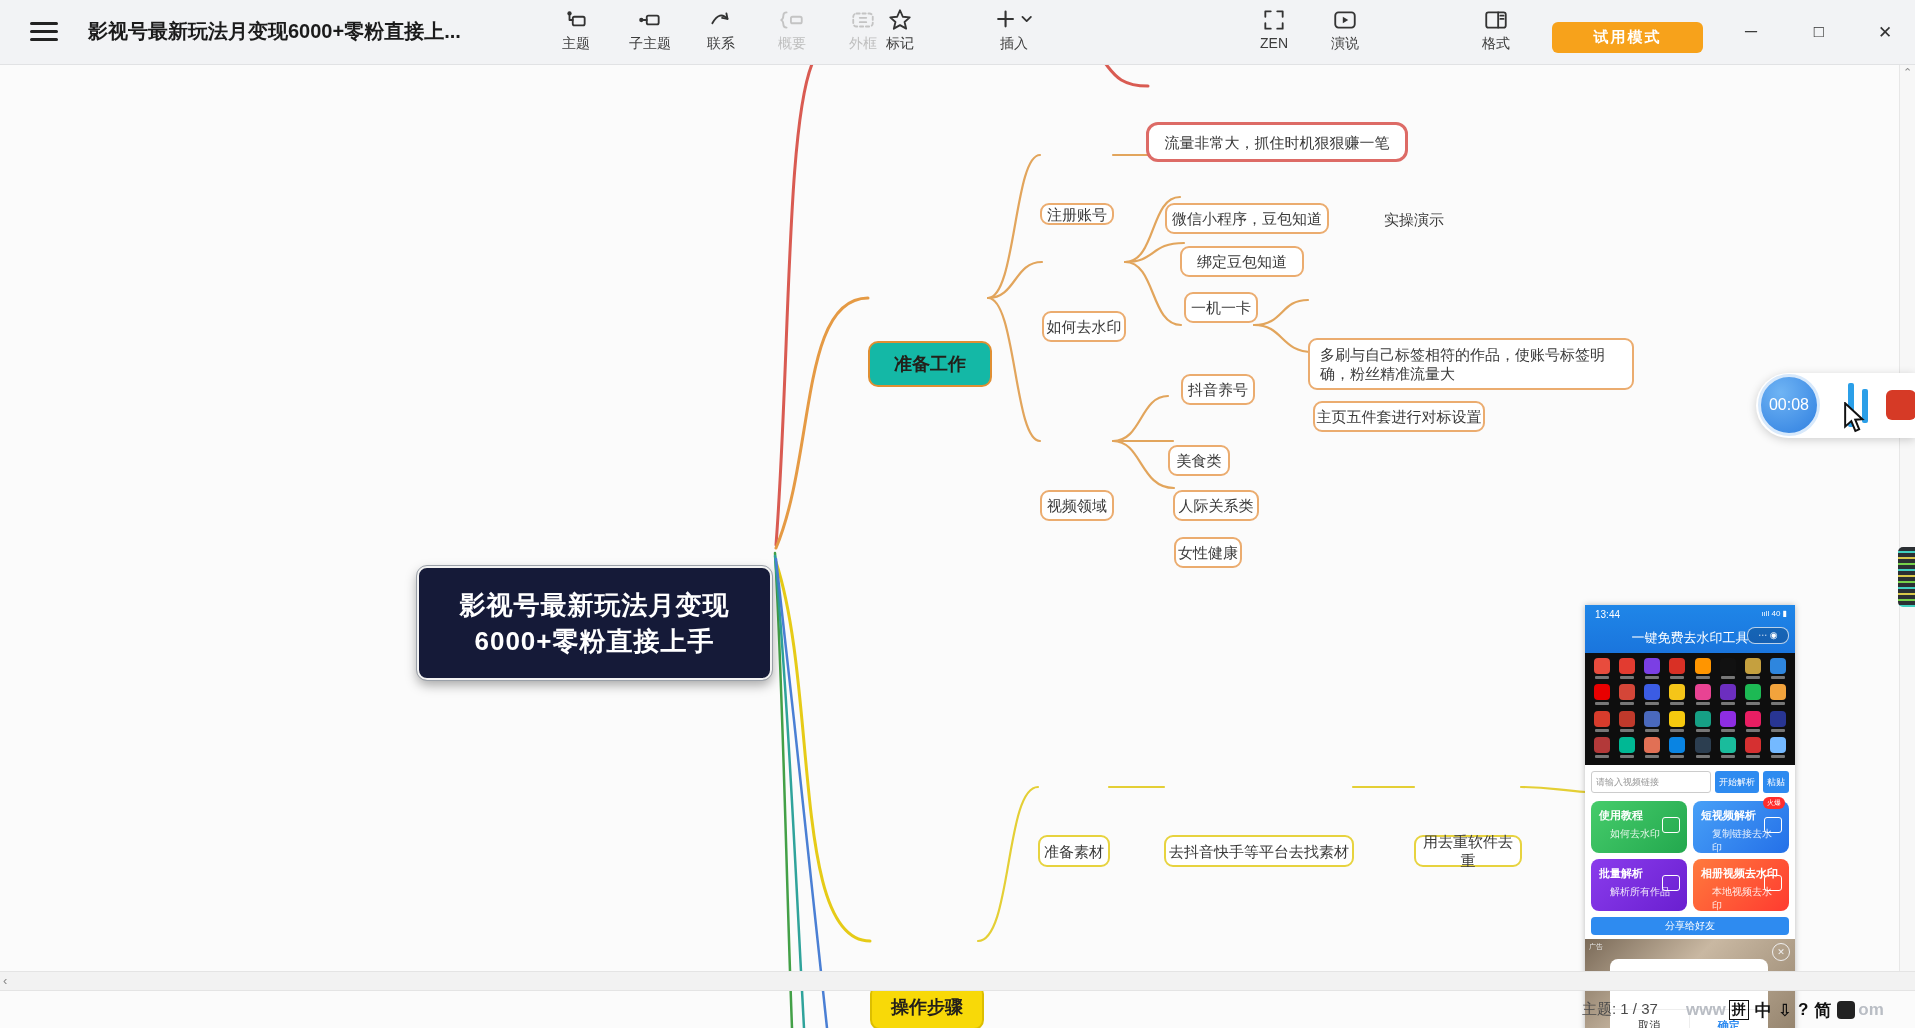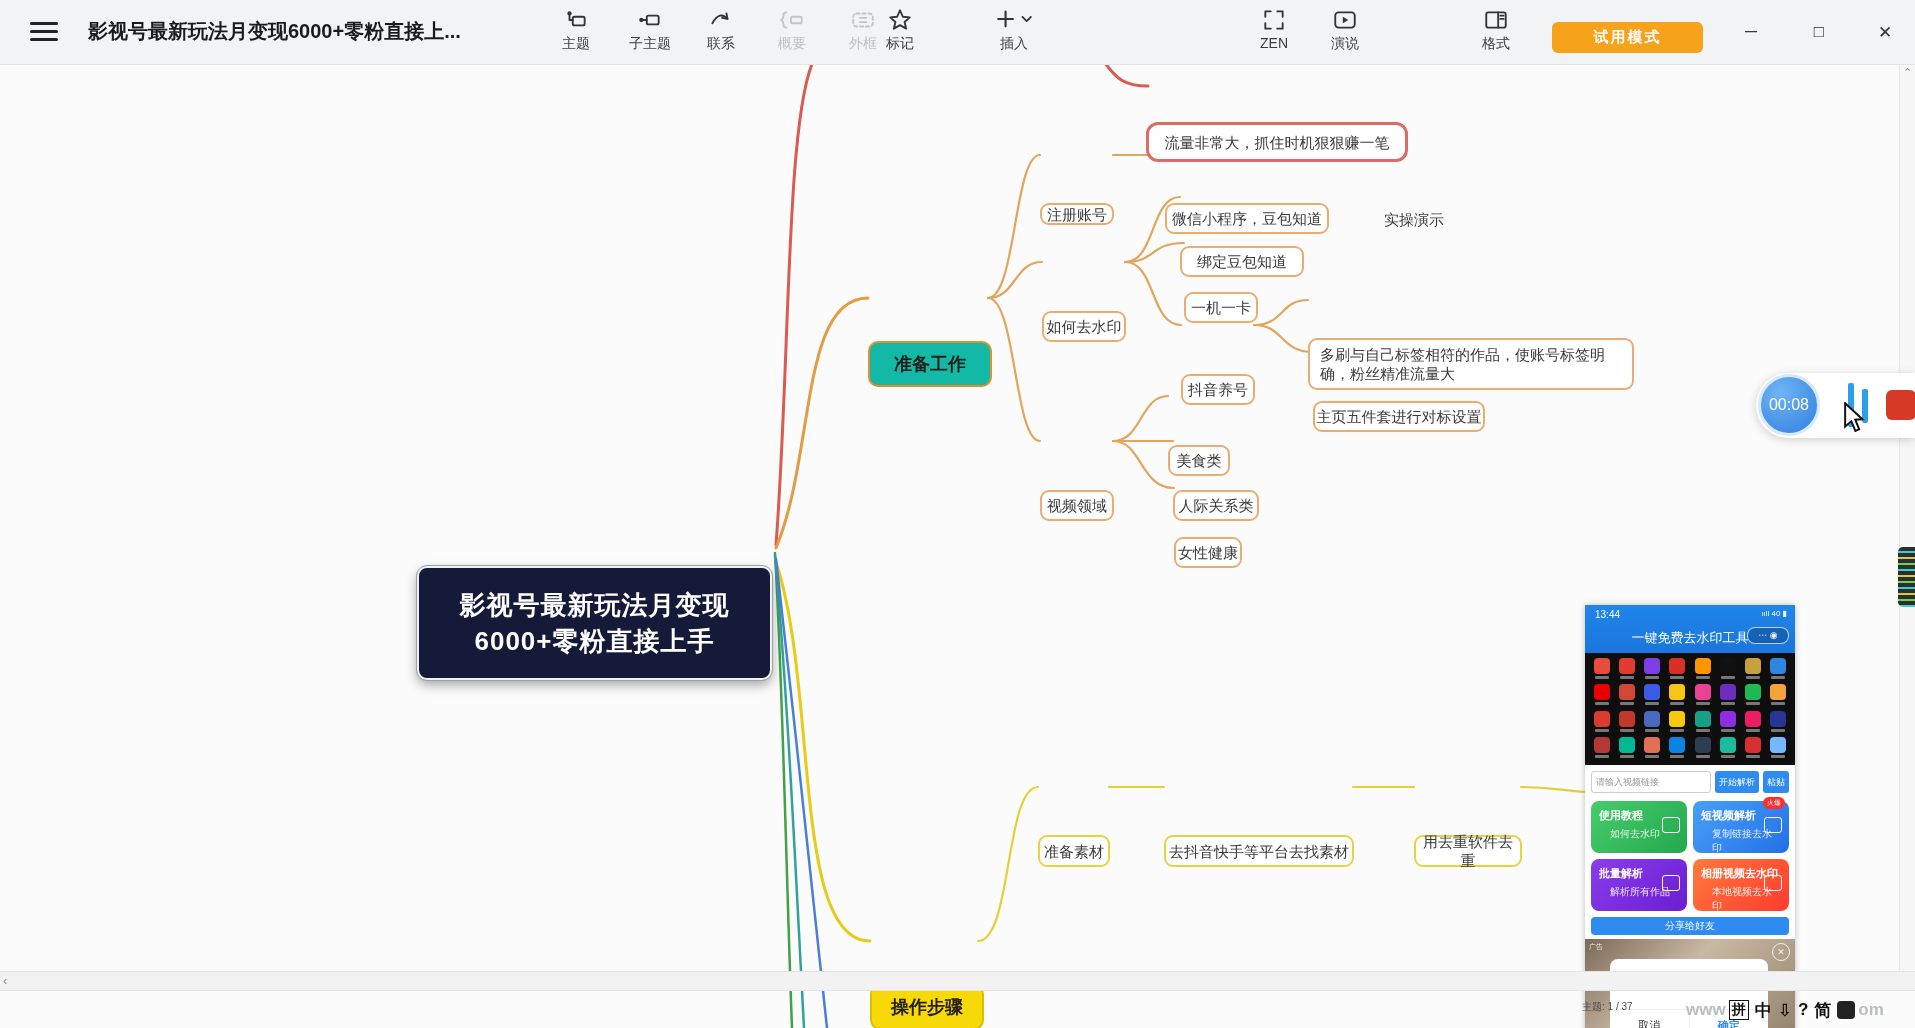--- a/index.html
+++ b/index.html
@@ -55,21 +55,21 @@
   
   .vscroll{position:absolute;right:0;top:64px;width:15px;height:907px;background:#f7f7f7;
            border-left:1px solid #e7e7e7;z-index:6;}
   .vscroll .arrow{position:absolute;top:2px;left:0;width:15px;text-align:center;color:#8b8b8b;font-size:11px;cursor:pointer;}
   .hscroll{position:absolute;left:0;top:971px;width:1915px;height:18px;background:#f2f2f2;
            border-top:1px solid #e4e4e4;border-bottom:1px solid #e4e4e4;z-index:5;}
   .hscroll .arrow{position:absolute;left:3px;top:1px;color:#8b8b8b;font-size:13px;cursor:pointer;}
   .edge-widget{position:absolute;right:0;top:547px;width:17px;height:60px;border-radius:5px 0 0 5px;
            z-index:7;background:repeating-linear-gradient(180deg,#2b2f33 0 4px,#41d0c0 4px 6px,
            #2b2f33 6px 10px,#d8c94a 10px 12px,#2b2f33 12px 16px,#76d04a 16px 18px);}
-  .topic-counter{position:absolute;left:1582px;top:1000px;font-size:10px;color:#4a4a4a;z-index:6;}
+  .topic-counter{position:absolute;left:1582px;top:1000px;font-size:15px;color:#4a4a4a;z-index:6;}
   .ime{position:absolute;left:1686px;top:995px;height:30px;z-index:6;display:flex;align-items:center;}
   .wm{color:#b9bdc4;font-weight:bold;font-size:17px;}
   .ime-key{font-size:17px;color:#111;margin:0 3px;font-weight:bold;}
   .ime-key.boxed{border:1.5px solid #111;padding:0 2px;font-size:14px;}
   .ime-gear{width:18px;height:18px;background:#222;border-radius:4px;margin:0 3px;}
   
   .phone{position:absolute;left:1585px;top:541px;width:210px;height:430px;background:#fff;
          box-shadow:0 0 6px rgba(0,0,0,.25);z-index:4;overflow:hidden;font-family:"Liberation Sans",sans-serif;}
   .ph-head{height:48px;background:linear-gradient(180deg,#1f86e8,#1a75dd);color:#fff;position:relative;}
   .ph-time{position:absolute;left:10px;top:4px;font-size:10px;}

